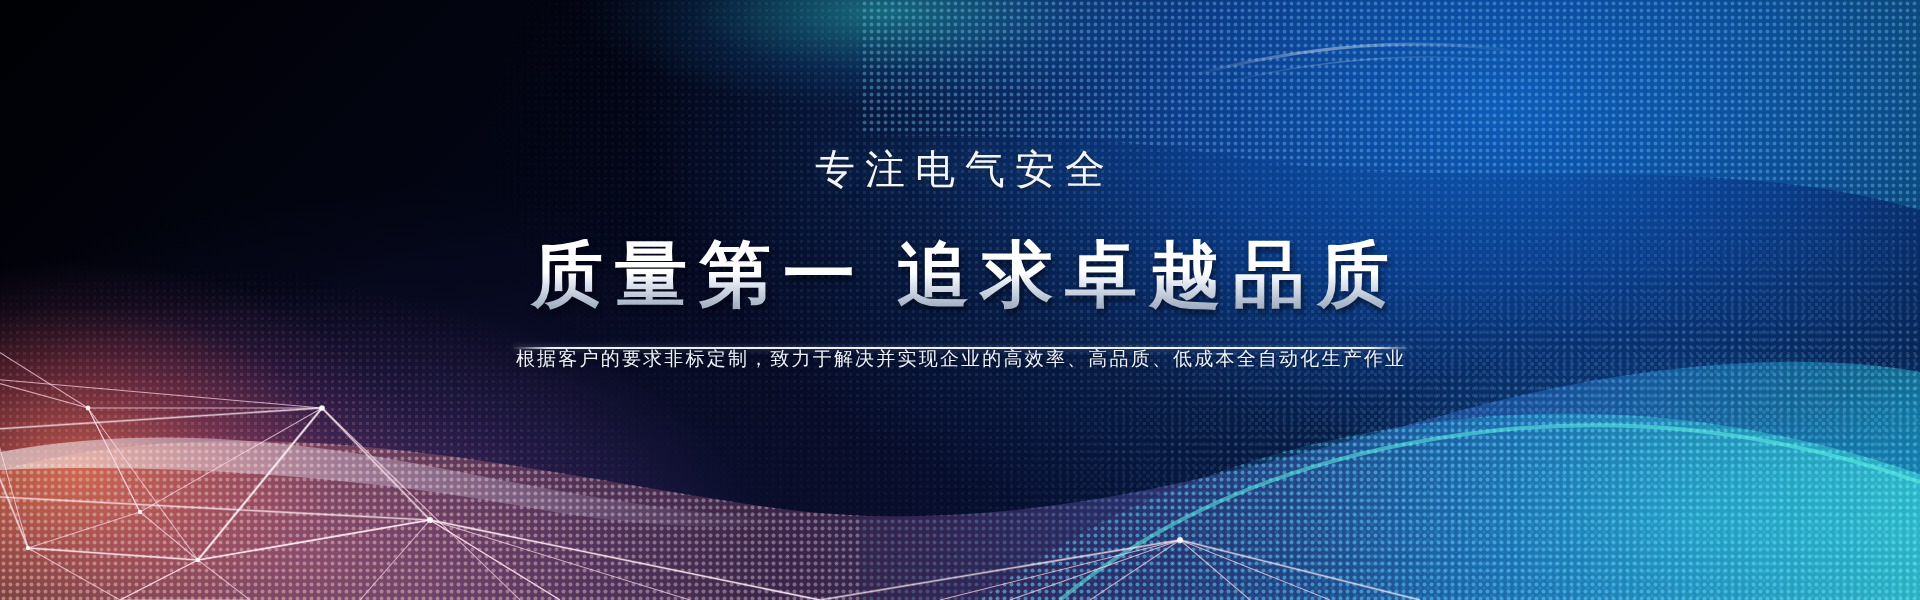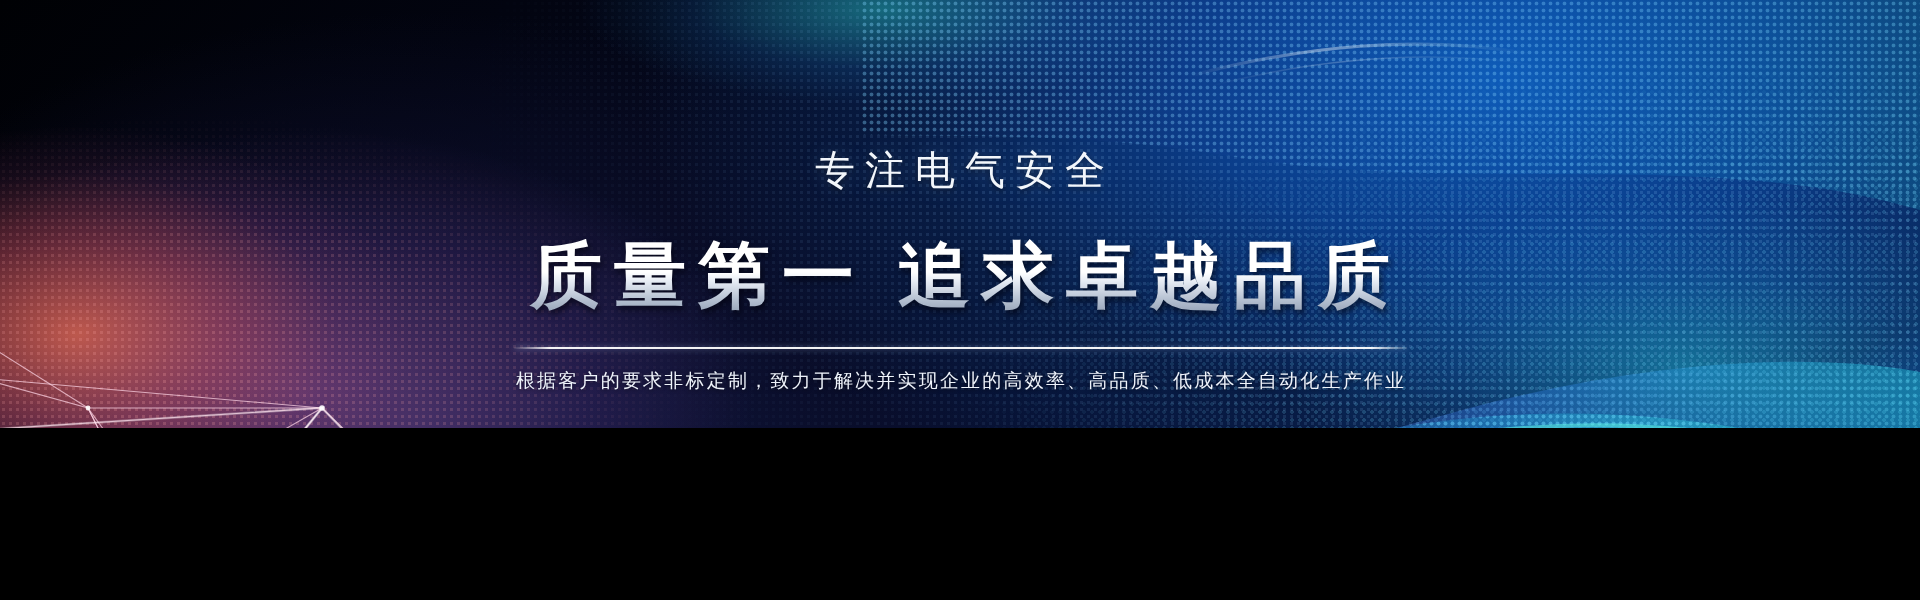--- a/index.html
+++ b/index.html
@@ -3,23 +3,23 @@
 <meta charset="utf-8">
 <style>
   html, body {
     margin: 0;
     padding: 0;
     background: #000;
   }
   #banner {
     position: relative;
     width: 1920px;
-    height: 428px;
+    height: 600px;
     overflow: hidden;
-    font-family: Liberation Sans, sans-serif;
+    font-family: Liberation Serif, serif;
     background: #0369a1;
   }
 
   
   .layer { position: absolute; inset: 0; pointer-events: none; }
 
   
   .bg-base {
     background:
       radial-gradient(ellipse 1100px 620px at 78% 18%, #0d59b5 0%, #0a3d8a 28%, rgba(8,30,72,0.85) 55%, rgba(4,10,32,0) 78%),
@@ -108,21 +108,20 @@
     filter: drop-shadow(2px 4px 3px rgba(0,0,10,.60));
   }
   .divider {
     margin-top: 36px;
     width: 893px;
     height: 2px;
     background: linear-gradient(90deg, rgba(255,255,255,.1) 0%, rgba(255,255,255,.95) 4%, rgba(255,255,255,.95) 96%, rgba(255,255,255,.15) 100%);
     box-shadow: 0 0 6px rgba(190,220,255,.45);
   }
   .subtitle {
-    margin-top: 22px;
     font-size: 19px;
     line-height: 1;
     letter-spacing: 2.2px;
     text-indent: 2.2px;
     color: #eef3fa;
     font-weight: 400;
     white-space: nowrap;
     text-shadow: 0 1px 4px rgba(0,0,10,.6);
   }
 </style>

